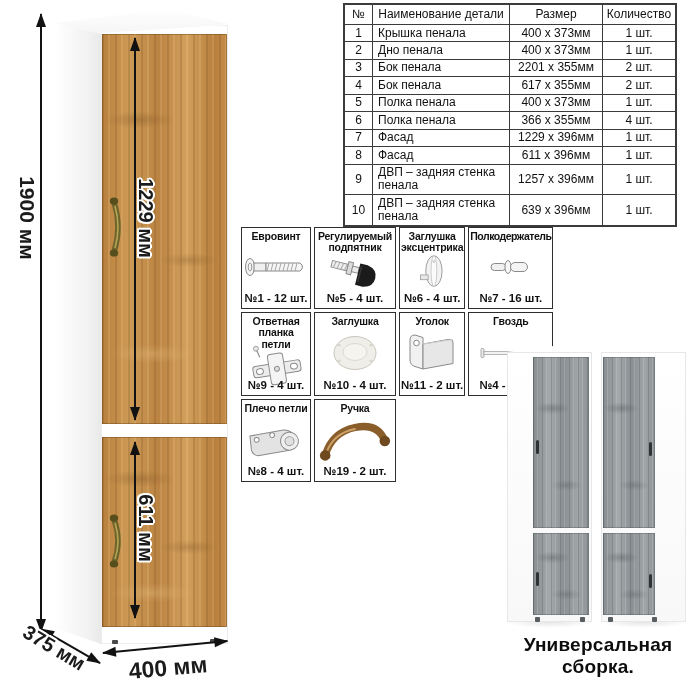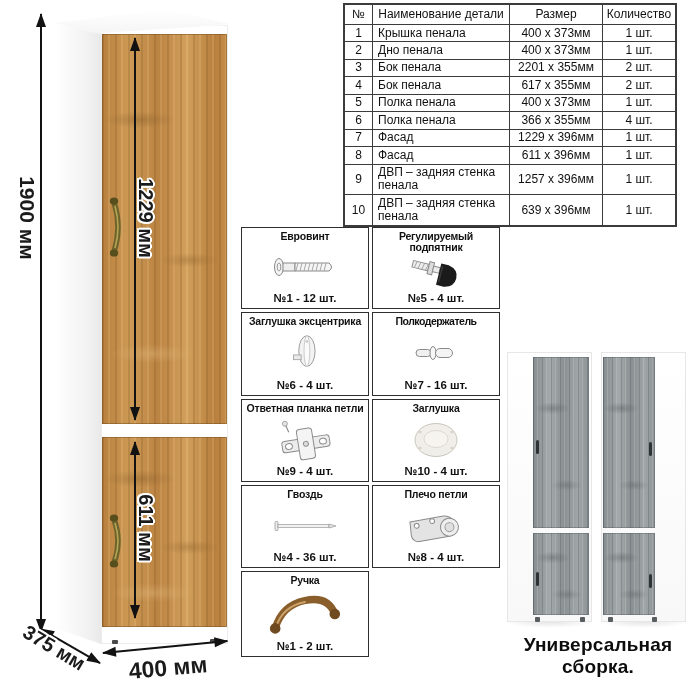--- a/index.html
+++ b/index.html
@@ -59,21 +59,21 @@
   #parts-table{border:2px solid #3b3b3b;}
   #parts-table th{height:16px;}
   #parts-table th:nth-child(1){width:21px;}
   #parts-table th:nth-child(2){width:130px;}
   #parts-table th:nth-child(3){width:86px;}
   #parts-table th:nth-child(4){width:66px;}
   #parts-table td.c-name{text-align:left;padding-left:5px;}
 
   
   #hardware-grid{position:absolute;left:241px;top:227px;width:259px;display:grid;
-    grid-template-columns:repeat(2,1fr);grid-template-rows:82px 84px 83px 83px 86px;gap:3px;}
+    grid-template-columns:repeat(4,1fr);grid-template-rows:82px 84px 83px 83px 86px;gap:3px;}
   .hw-cell{border:1.6px solid #2e2e2e;background:#fff;display:flex;flex-direction:column;
     align-items:center;padding:1px 1px 2px;box-sizing:border-box;}
   .hw-title{font-weight:bold;font-size:10.5px;letter-spacing:-0.2px;text-align:center;
     line-height:1.08;margin-top:2px;}
   .hw-title.fit{letter-spacing:-0.5px;text-align:center;}
   .hw-icon{flex:1;display:flex;align-items:center;justify-content:center;min-height:0;}
   .hw-count{font-weight:bold;font-size:11.5px;margin-bottom:2px;white-space:nowrap;}
 
   
   .gcab-body{position:absolute;background:linear-gradient(#ffffff,#f8f8f8);
@@ -288,20 +288,32 @@
         <ellipse cx="24" cy="19" rx="12" ry="8.5" fill="#f6f4ef" stroke="#dcd9d0"></ellipse>
         <circle cx="8" cy="12" r="1.6" fill="#d8d5cc"></circle>
             <circle cx="40" cy="12" r="1.6" fill="#d8d5cc"></circle>
         <circle cx="8" cy="28" r="1.6" fill="#d8d5cc"></circle>
             <circle cx="40" cy="28" r="1.6" fill="#d8d5cc"></circle>
       </svg>
         </div>
       <div class="hw-count">№10 - 4 шт.</div>
     </div>
 
+    <div class="hw-cell">
+      <div class="hw-title">Уголок</div>
+      <div class="hw-icon">
+          <svg width="58" height="44" viewBox="0 0 58 44">
+        <path d="M12 4 q-5 0 -5 5 v20 q0 5 5 6.5 l8 2.5 V6.5 z" fill="#f1f1f1" stroke="#8a8a8a"></path>
+        <circle cx="13.5" cy="12" r="2.8" fill="#fff" stroke="#8a8a8a"></circle>
+        <path d="M20 38 l30 -5.5 V12 q0 -4.5 -5 -3.5 L20 13 z" fill="#e7e7e7" stroke="#8a8a8a"></path>
+        <path d="M20 13 L50 8.5" stroke="#d0d0d0" stroke-width="1"></path>
+      </svg>
+        </div>
+      <div class="hw-count">№11 - 2 шт.</div>
+    </div>
 
     <div class="hw-cell">
       <div class="hw-title">Гвоздь</div>
       <div class="hw-icon">
           <svg width="68" height="14" viewBox="0 0 68 14">
         <rect x="4" y="2.5" width="3" height="9" rx="1" fill="#ececec" stroke="#9a9a9a" stroke-width=".8"></rect>
         <rect x="7" y="5.5" width="51" height="3" fill="#f2f2f2" stroke="#9a9a9a" stroke-width=".7"></rect>
         <polygon points="58,5 65,7 58,9" fill="#e6e6e6" stroke="#9a9a9a" stroke-width=".7"></polygon>
       </svg>
         </div>
@@ -328,21 +340,21 @@
     <div class="hw-cell">
       <div class="hw-title">Ручка</div>
       <div class="hw-icon">
           <svg width="78" height="50" viewBox="0 0 80 52">
         <path d="M9 42 Q16 18 40 13 Q64 8 71 27" fill="none" stroke="#8a5e2b" stroke-width="7.5" stroke-linecap="round"></path>
         <path d="M10 40 Q17 19 40 14.5" fill="none" stroke="#caa169" stroke-width="2" stroke-linecap="round"></path>
         <circle cx="9" cy="42" r="5.5" fill="#6f4a20"></circle>
         <circle cx="71" cy="27" r="5.5" fill="#6f4a20"></circle>
       </svg>
         </div>
-      <div class="hw-count">№1 - 2 шт.</div>
+      <div class="hw-count">№19 - 2 шт.</div>
     </div>
   </div>
 
   <div>
     <div class="floor-shadow" style="left:504px;top:616px;width:92px;"></div>
     <div class="floor-shadow" style="left:598px;top:616px;width:92px;"></div>
 
     <div class="gcab-slab" style="left:506px;top:344px;width:88px;height:13px;clip-path:polygon(0 62%,72% 0,100% 55%,24% 100%);"></div>
     <div class="gcab-body" style="left:507px;top:352px;width:85px;height:270px;"></div>
     <div class="gdoor graywood" style="left:533px;top:357px;width:56px;height:171px;"></div>

